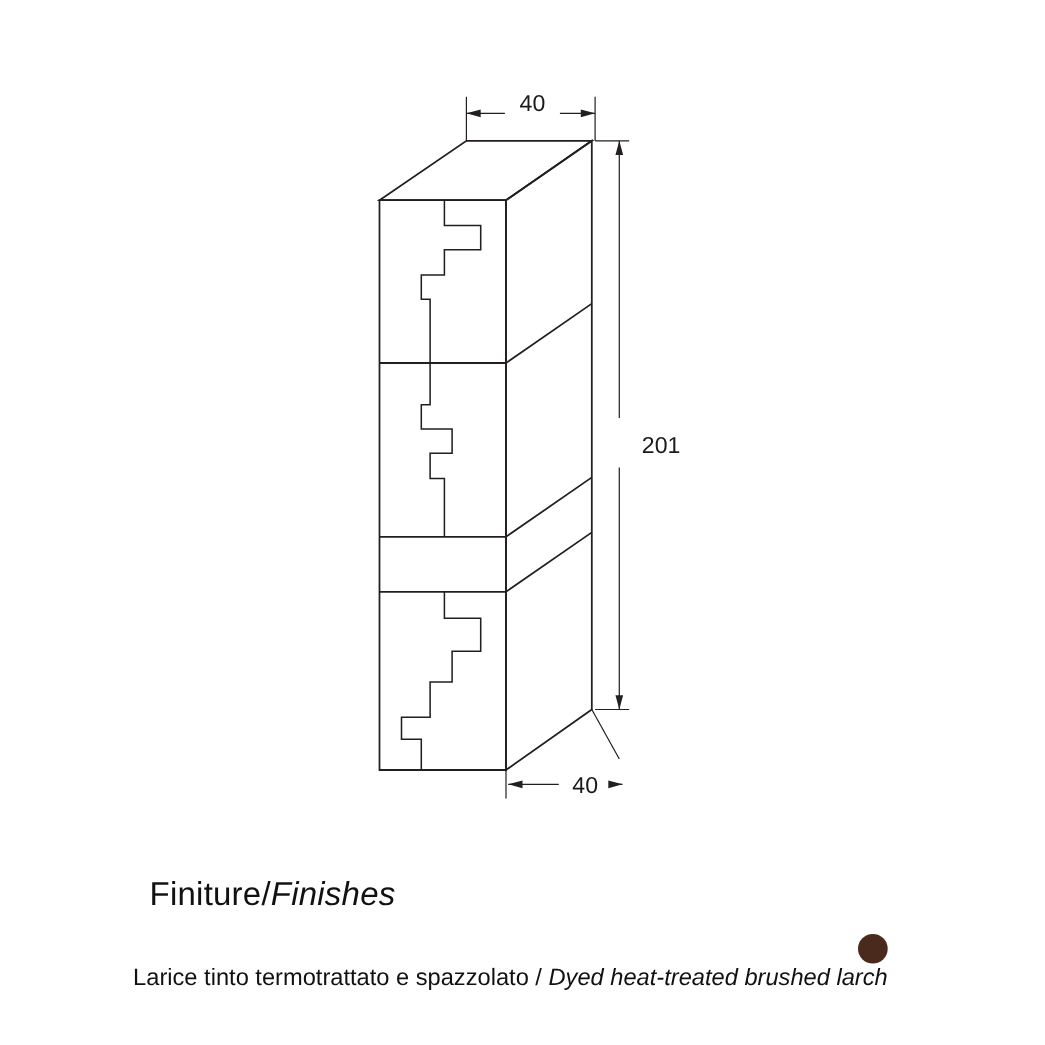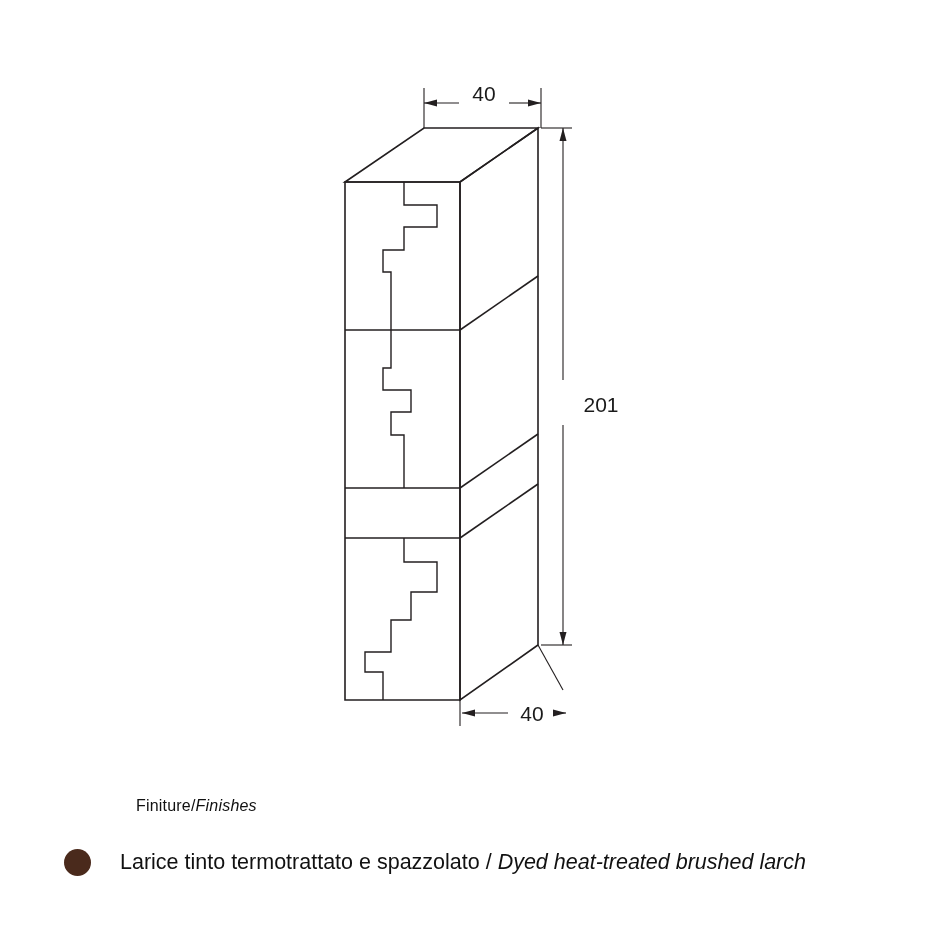--- a/index.html
+++ b/index.html
@@ -36,36 +36,37 @@
   .finishes-block {
     position: absolute;
     left: 0;
     top: 780px;
     width: 950px;
   }
   .finishes-title {
     position: absolute;
     left: 136px;
     top: 17px;
-    font-size: 16px;
+    font-size: 30px;
     letter-spacing: 0.2px;
     color: #111;
     white-space: nowrap;
     text-align: center;
   }
   .finishes-title .it {
     font-style: italic;
   }
   .swatch-row {
     position: absolute;
-    left: 64px;
+    left: 92px;
     top: 69px;
     display: flex;
-    align-items: center;
+    align-items: flex-end;
     white-space: nowrap;
+    flex-direction: column;
   }
   .swatch {
     width: 27px;
     height: 27px;
     border-radius: 50%;
     background: #4a2a1c;
     flex: 0 0 auto;
   }
   .swatch-label {
     margin-left: 29px;

